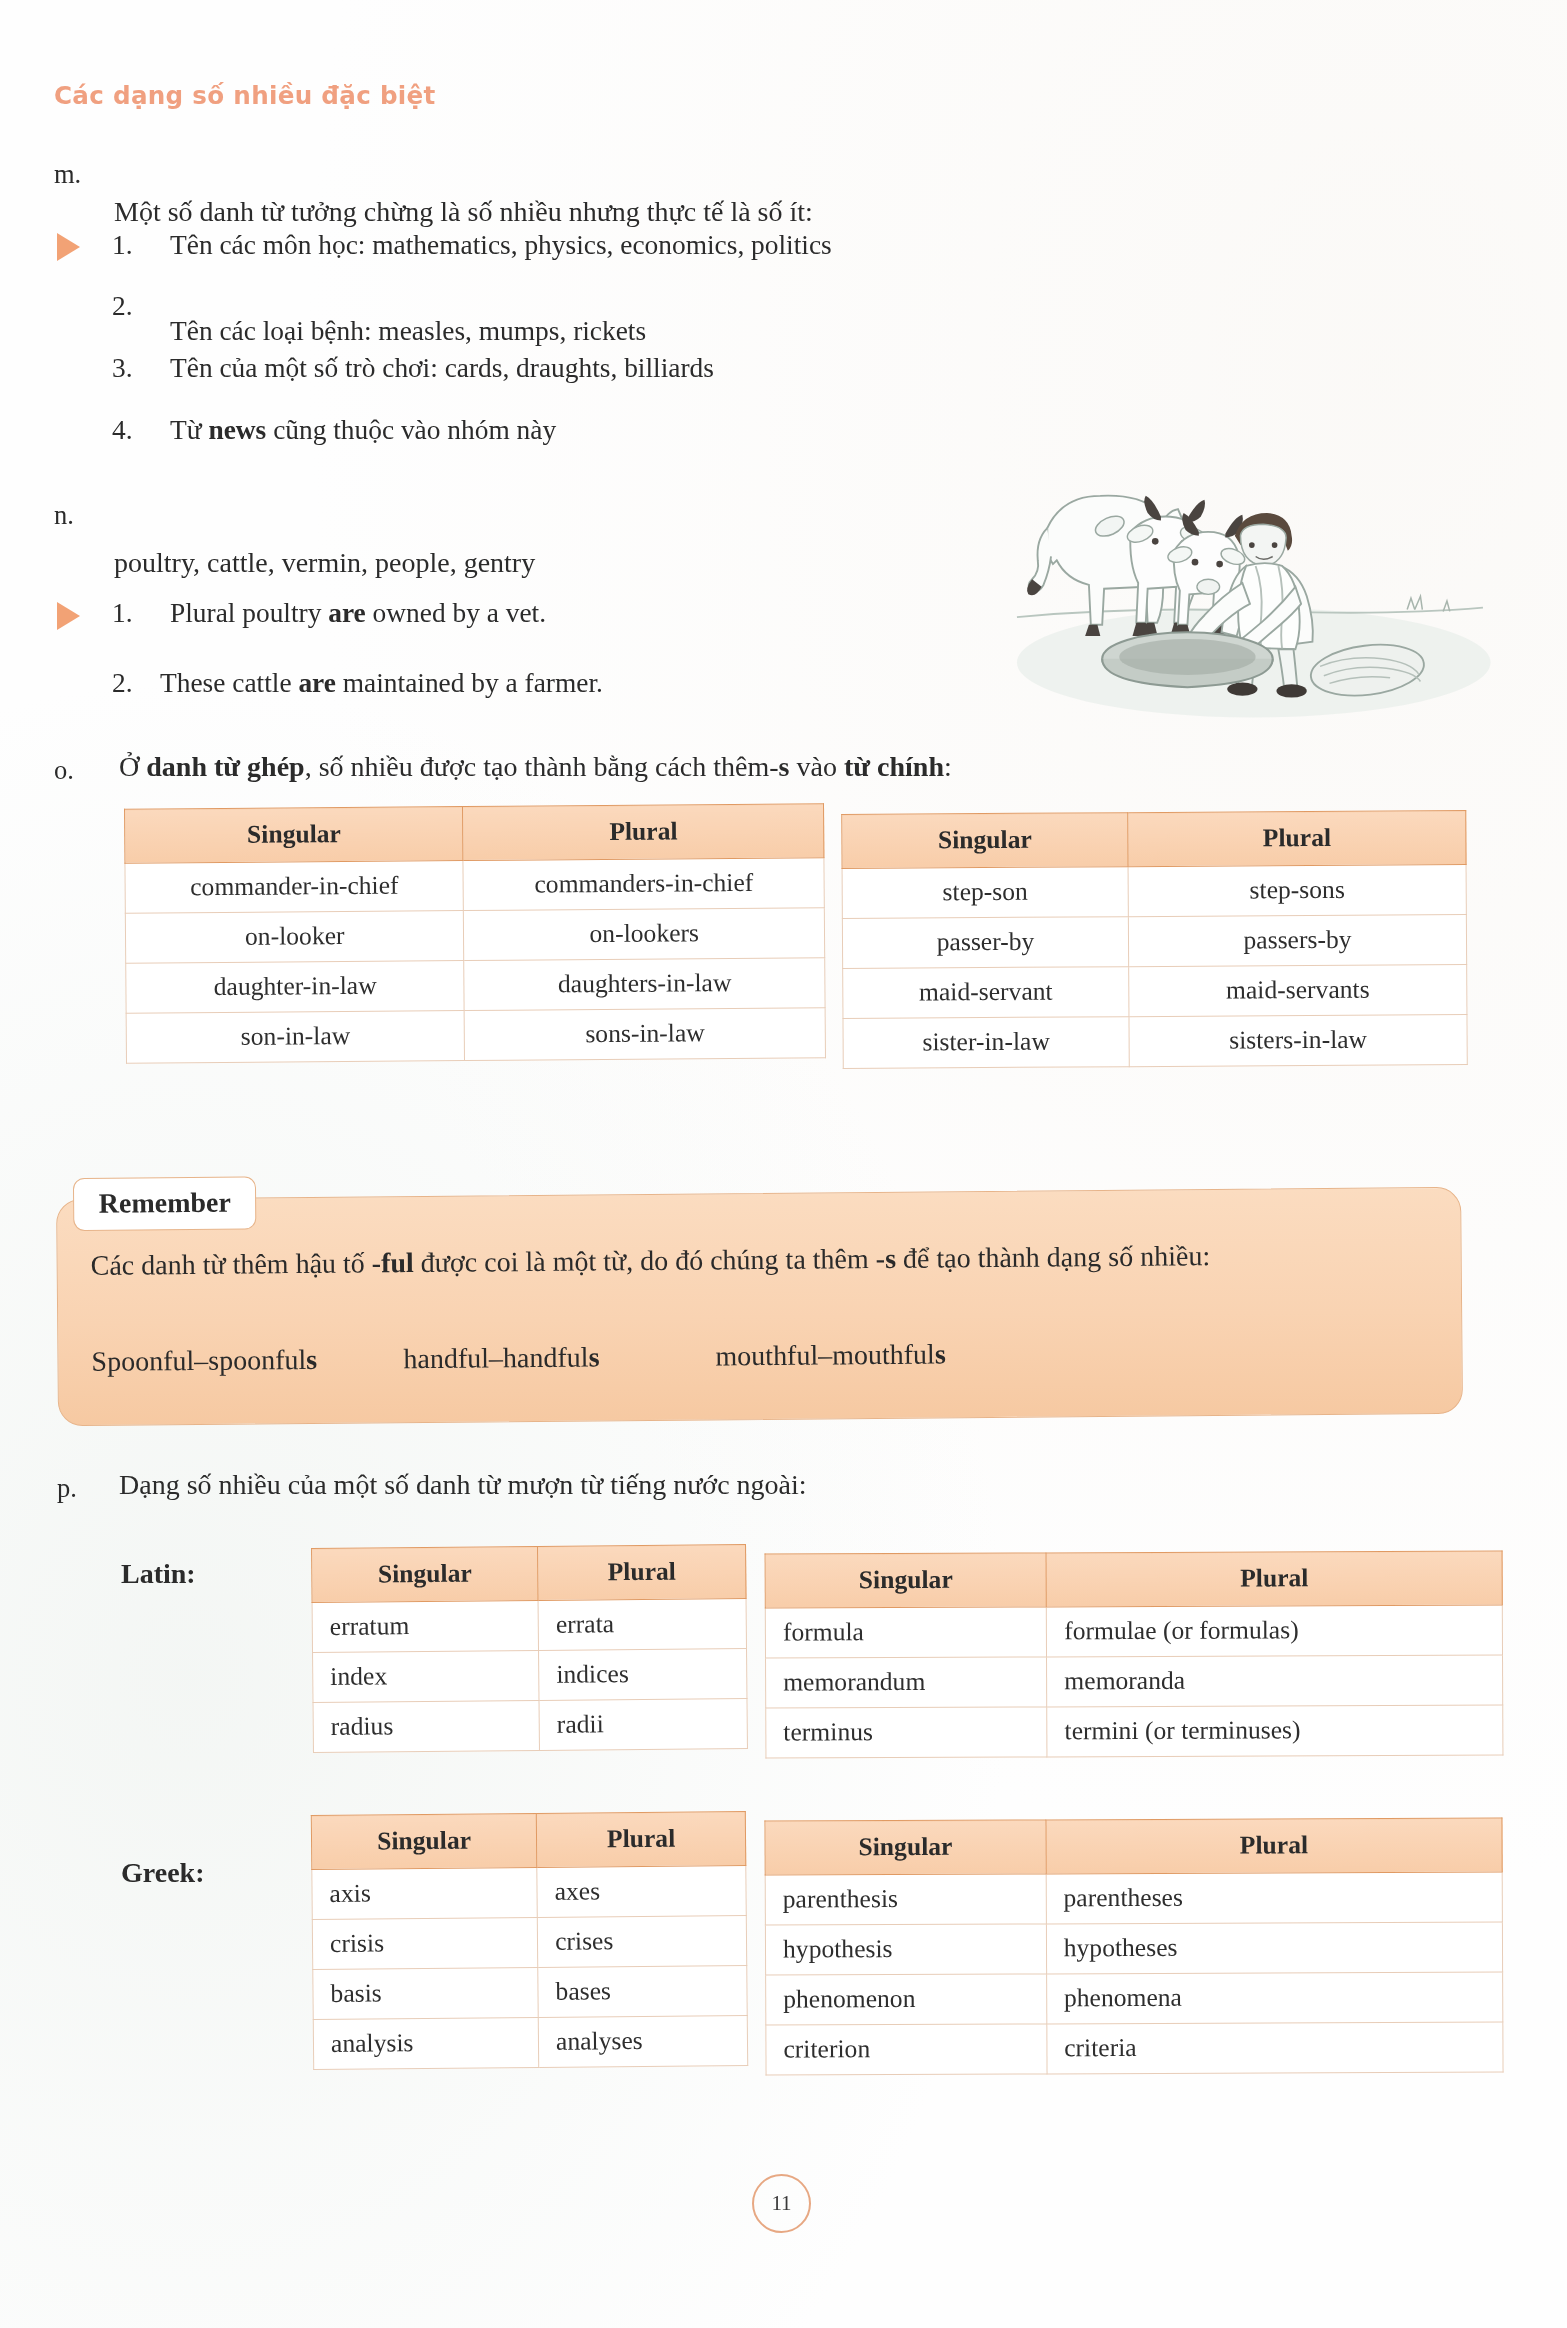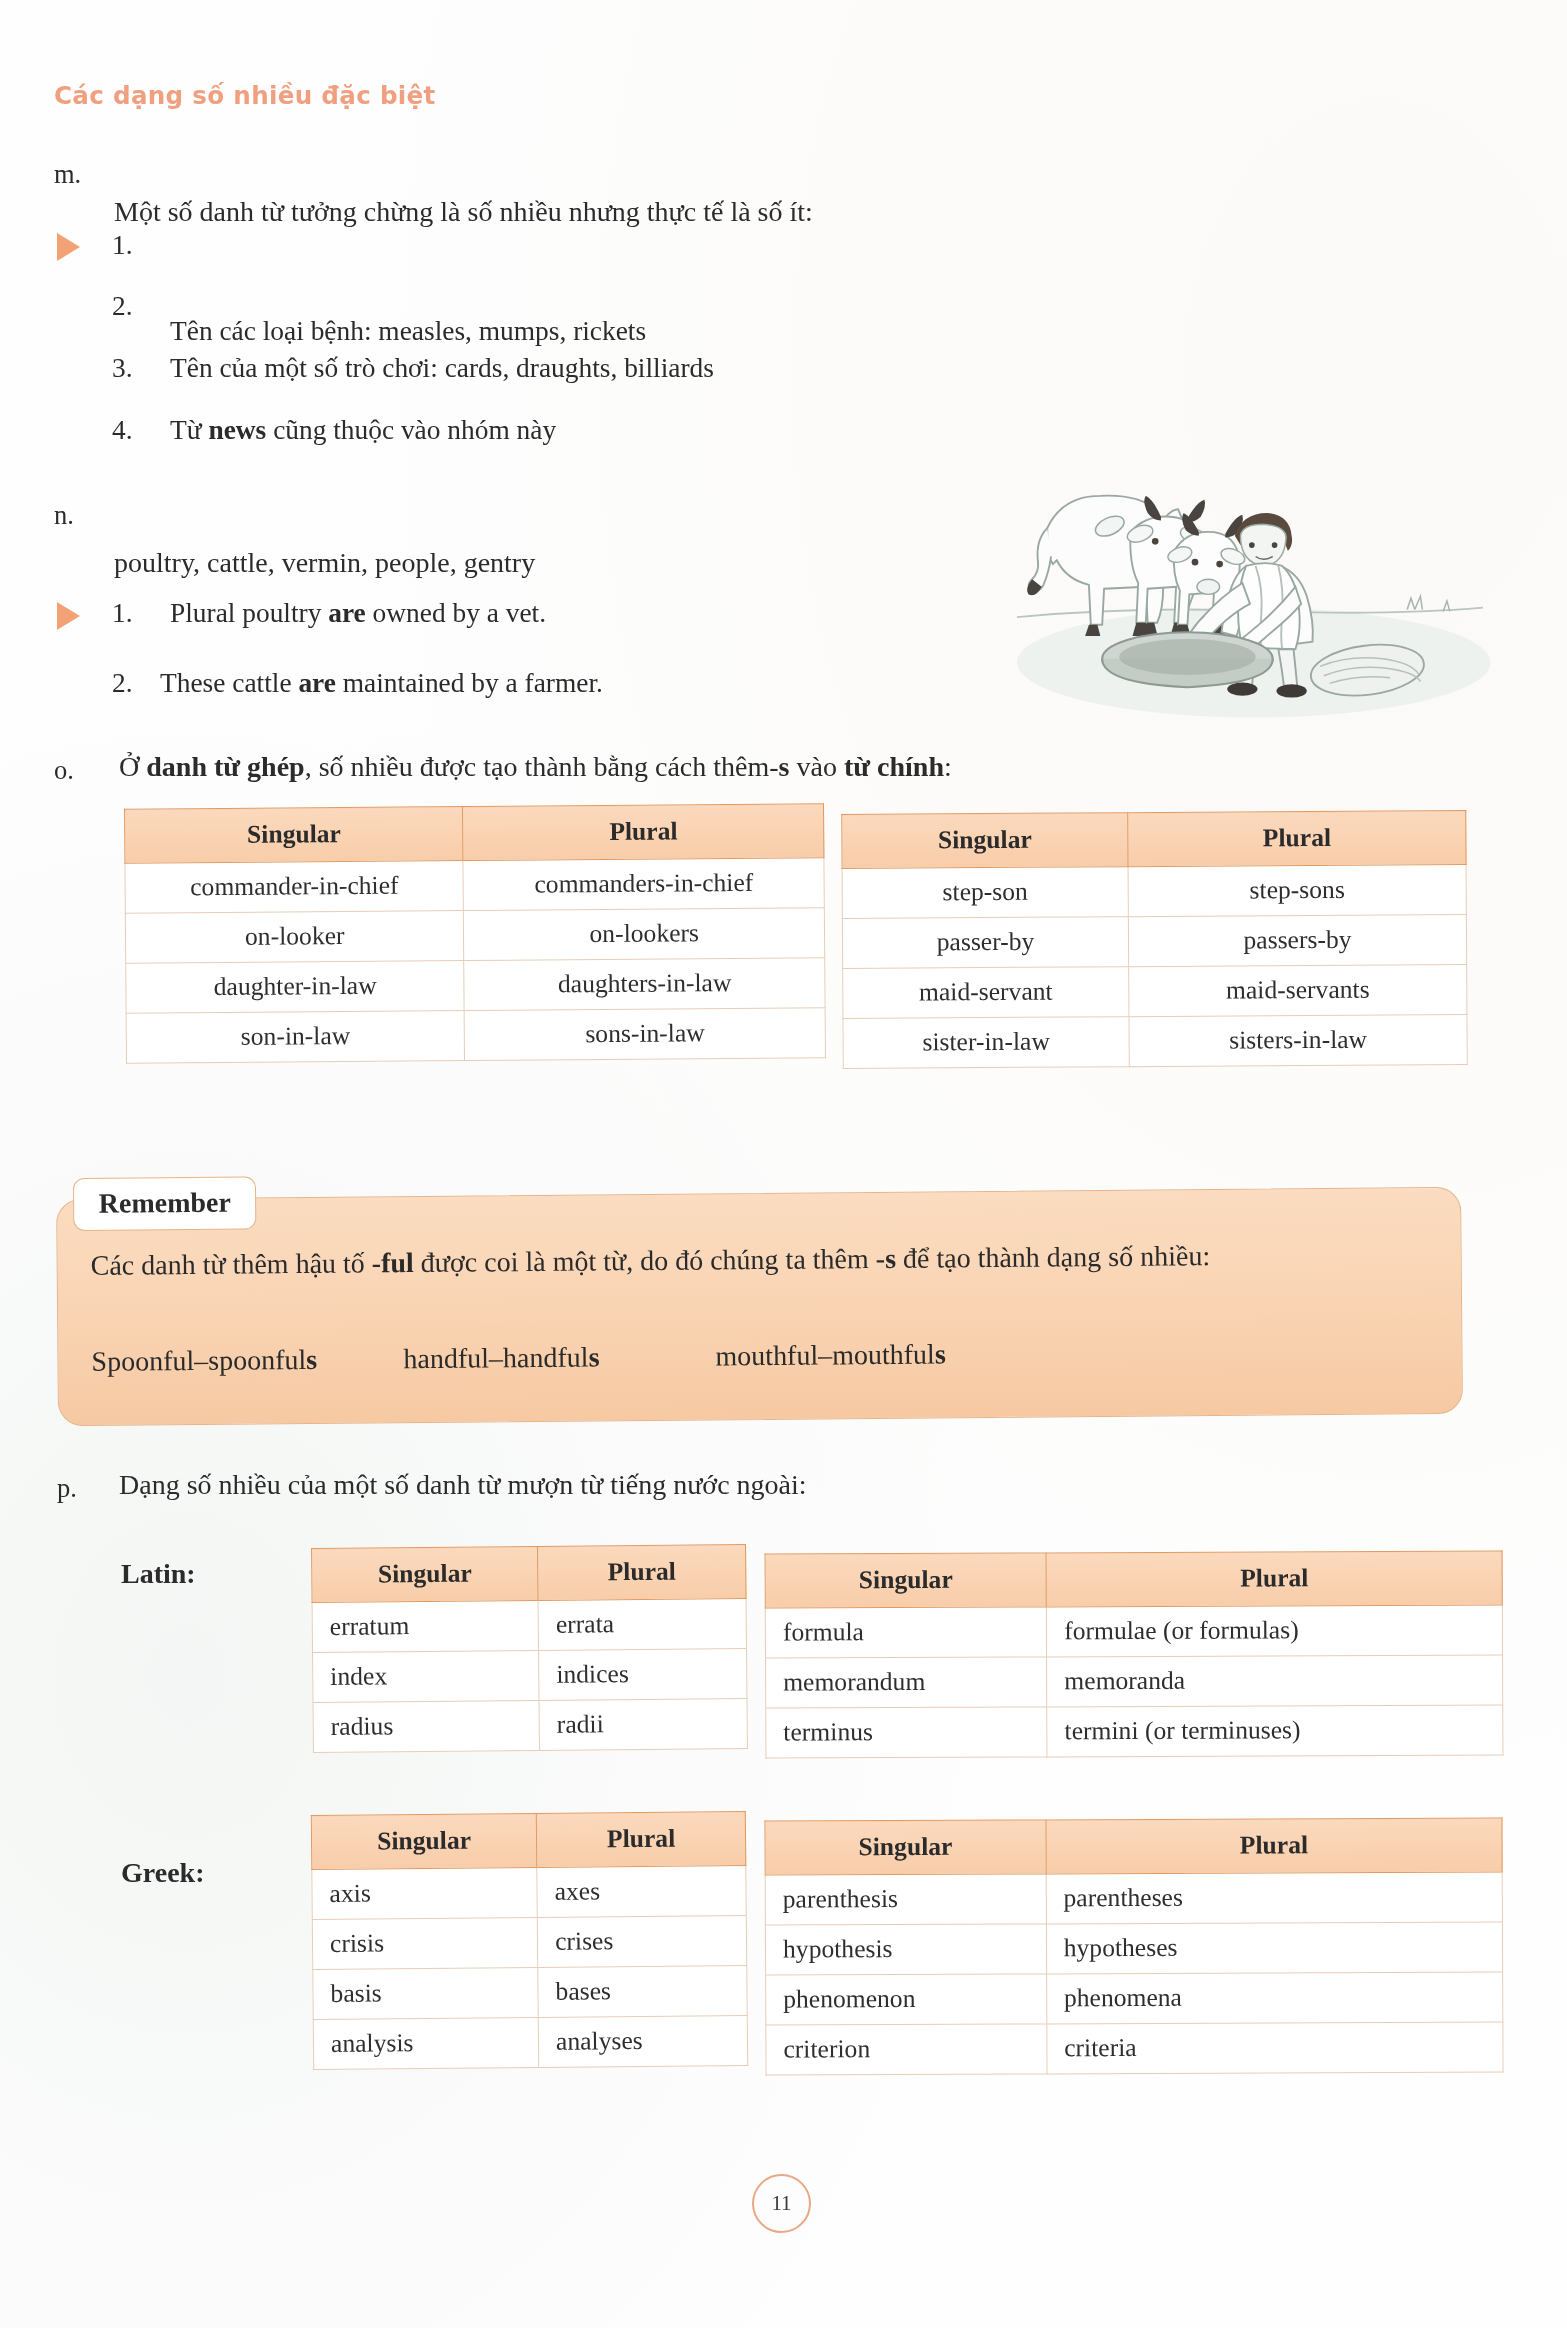--- a/index.html
+++ b/index.html
@@ -158,20 +158,21 @@
 
 <div class="page">
 
   <div class="sec-heading">Các dạng số nhiều đặc biệt</div>
 
   <div class="letter" style="left:54px;top:159px;">m.</div>
   <div class="para" style="left:114px;top:160px;margin-top:36px;">Một số danh từ tưởng chừng là số nhiều nhưng thực tế là số ít:</div>
 
   <div class="tri" style="left:57px;top:233px;"></div>
   <div class="num" style="left:112px;top:230px;">1.</div>
+  <div class="numitem" style="left:170px;top:230px;">Tên các môn học: mathematics, physics, economics, politics</div>
 
   <div class="num" style="left:112px;top:291px;">2.</div>
   <div class="numitem" style="left:170px;top:291px;margin-top:25px;">Tên các loại bệnh: measles, mumps, rickets</div>
 
   <div class="num" style="left:112px;top:353px;">3.</div>
   <div class="numitem" style="left:170px;top:353px;text-align:center;">Tên của một số trò chơi: cards, draughts, billiards</div>
 
   <div class="num" style="left:112px;top:415px;">4.</div>
   <div class="numitem" style="left:170px;top:415px;"><span>Từ </span><b>news</b><span> cũng thuộc vào nhóm này</span></div>
 

